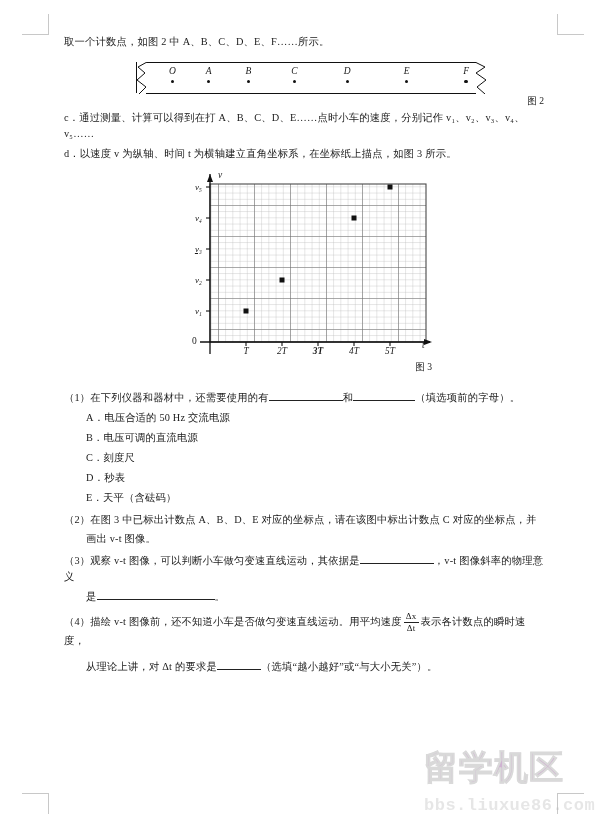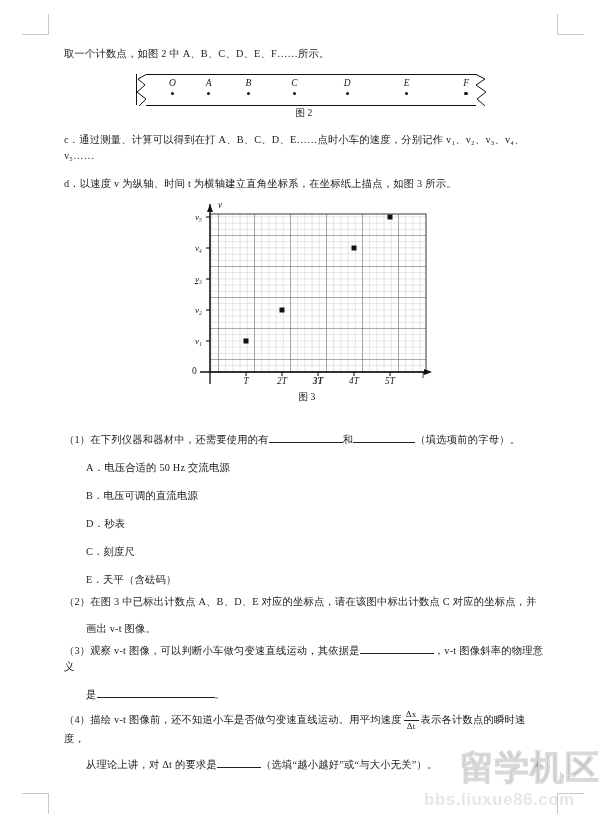--- a/index.html
+++ b/index.html
@@ -12,62 +12,62 @@
 
   
   .crop{position:absolute;border-color:#c8c8c8;border-style:solid;width:26px;height:20px;}
   .crop.tl{left:22px;top:14px;border-width:0 1px 1px 0;}
   .crop.tr{right:22px;top:14px;border-width:0 0 1px 1px;}
   .crop.bl{left:22px;bottom:14px;border-width:1px 1px 0 0;}
   .crop.br{right:22px;bottom:14px;border-width:1px 0 0 1px;}
 
   .content{position:absolute;left:64px;top:34px;width:480px;}
 
-  .para{font-size:10.3px;line-height:1.55;letter-spacing:.2px;margin:12px 0 4px 0;}
+  .para{font-size:10.3px;line-height:1.55;letter-spacing:.2px;margin:0 0 4px 0;}
   .sub{padding-left:22px;}
   .blank{display:inline-block;border-bottom:1px solid #222;vertical-align:baseline;}
   .b-long{width:74px;}
   .b-med{width:62px;}
   .b-wide{width:118px;}
   .b-short{width:44px;}
 
   
   .fig2wrap{margin:12px 0 2px 0;position:relative;height:46px;}
   .tape{position:absolute;left:82px;top:0;width:330px;height:30px;
         border-top:1px solid #111;border-bottom:1px solid #111;background:#fff;}
   .tape:before,.tape:after{content:"";position:absolute;top:-1px;height:31px;width:10px;}
   .tape:before{left:-10px;border-left:1px solid #111;
      clip-path:polygon(100% 0,30% 22%,100% 45%,30% 70%,100% 100%,0 100%,0 0);
      background:#fff;}
   .zig{position:absolute;left:-11px;top:-1px;width:12px;height:32px;}
   .zig2{position:absolute;right:-11px;top:-1px;width:12px;height:32px;}
   .dot{position:absolute;width:3.4px;height:3.4px;background:#111;border-radius:50%;top:17px;}
   .dlab{position:absolute;top:3px;font-style:italic;font-size:9.5px;transform:translateX(-50%);}
-  .figcap{text-align:center;font-size:9.6px;margin-top:1px;}
+  .figcap{text-align:right;font-size:9.6px;margin-top:1px;}
 
   
   .fig3wrap{position:relative;height:222px;margin:6px 0 0 0;}
   .graph{position:absolute;left:118px;top:6px;}
   .axlab{position:absolute;font-style:italic;font-size:9.5px;}
   .ylab{position:absolute;font-style:italic;font-size:9px;text-align:right;transform:translateY(-50%);}
   .xlab{position:absolute;font-style:italic;font-size:9.3px;transform:translateX(-50%);}
   .zeroLab{position:absolute;font-size:9.5px;}
 
   .frac{display:inline-block;vertical-align:-0.55em;text-align:center;font-size:9px;margin:0 2px;}
   .frac .num{display:block;border-bottom:1px solid #222;padding:0 2px;line-height:1.15;}
   .frac .den{display:block;padding:0 2px;line-height:1.15;}
 
   
   .wm{position:absolute;right:6px;bottom:4px;width:176px;height:74px;
       opacity:.33;pointer-events:none;}
   .wm .cn{font-family:"DejaVu Sans",sans-serif;font-weight:700;font-size:34px;
-      color:#000000;letter-spacing:1px;line-height:1;text-align:right;
+      color:#701a75;letter-spacing:1px;line-height:1;
       -webkit-text-stroke:1px #8d8d8d;}
-  .wm .url{font-family:Liberation Sans, sans-serif;font-weight:700;font-size:17px;
-      color:#b5b5b5;letter-spacing:.5px;margin-top:6px;}
+  .wm .url{font-family:Liberation Mono, monospace;font-weight:700;font-size:17px;
+      color:#b5b5b5;letter-spacing:.5px;margin-top:12px;}
 </style>
 </head>
 <body>
 
 <div class="page">
 
   <div class="crop tl"></div>
   <div class="crop tr"></div>
   <div class="crop bl"></div>
   <div class="crop br"></div>
@@ -161,22 +161,22 @@
       </div>
       <div class="figcap" style="position:absolute;top:192px;left:118px;width:250px;">图 3</div>
     </div>
 
 
     <p class="para">
       <span>（1）在下列仪器和器材中，还需要使用的有</span><span class="blank b-long"></span><span>和</span><span class="blank b-med"></span><span>（填选项前的字母）。</span>
     </p>
     <p class="para sub">A．电压合适的 50 Hz 交流电源</p>
     <p class="para sub">B．电压可调的直流电源</p>
+    <p class="para sub">C．刻度尺</p>
     <p class="para sub">D．秒表</p>
-    <p class="para sub">C．刻度尺</p>
     <p class="para sub">E．天平（含砝码）</p>
 
     <p class="para" style="margin-top:6px;">（2）在图 3 中已标出计数点 A、B、D、E 对应的坐标点，请在该图中标出计数点 C 对应的坐标点，并</p>
     <p class="para sub">画出 v-t 图像。</p>
 
     <p class="para" style="margin-top:6px;">
       <span>（3）观察 v-t 图像，可以判断小车做匀变速直线运动，其依据是</span><span class="blank b-long"></span><span>，v-t 图像斜率的物理意义</span>
     </p>
     <p class="para sub">
       <span>是</span><span class="blank b-wide"></span><span>。</span>

